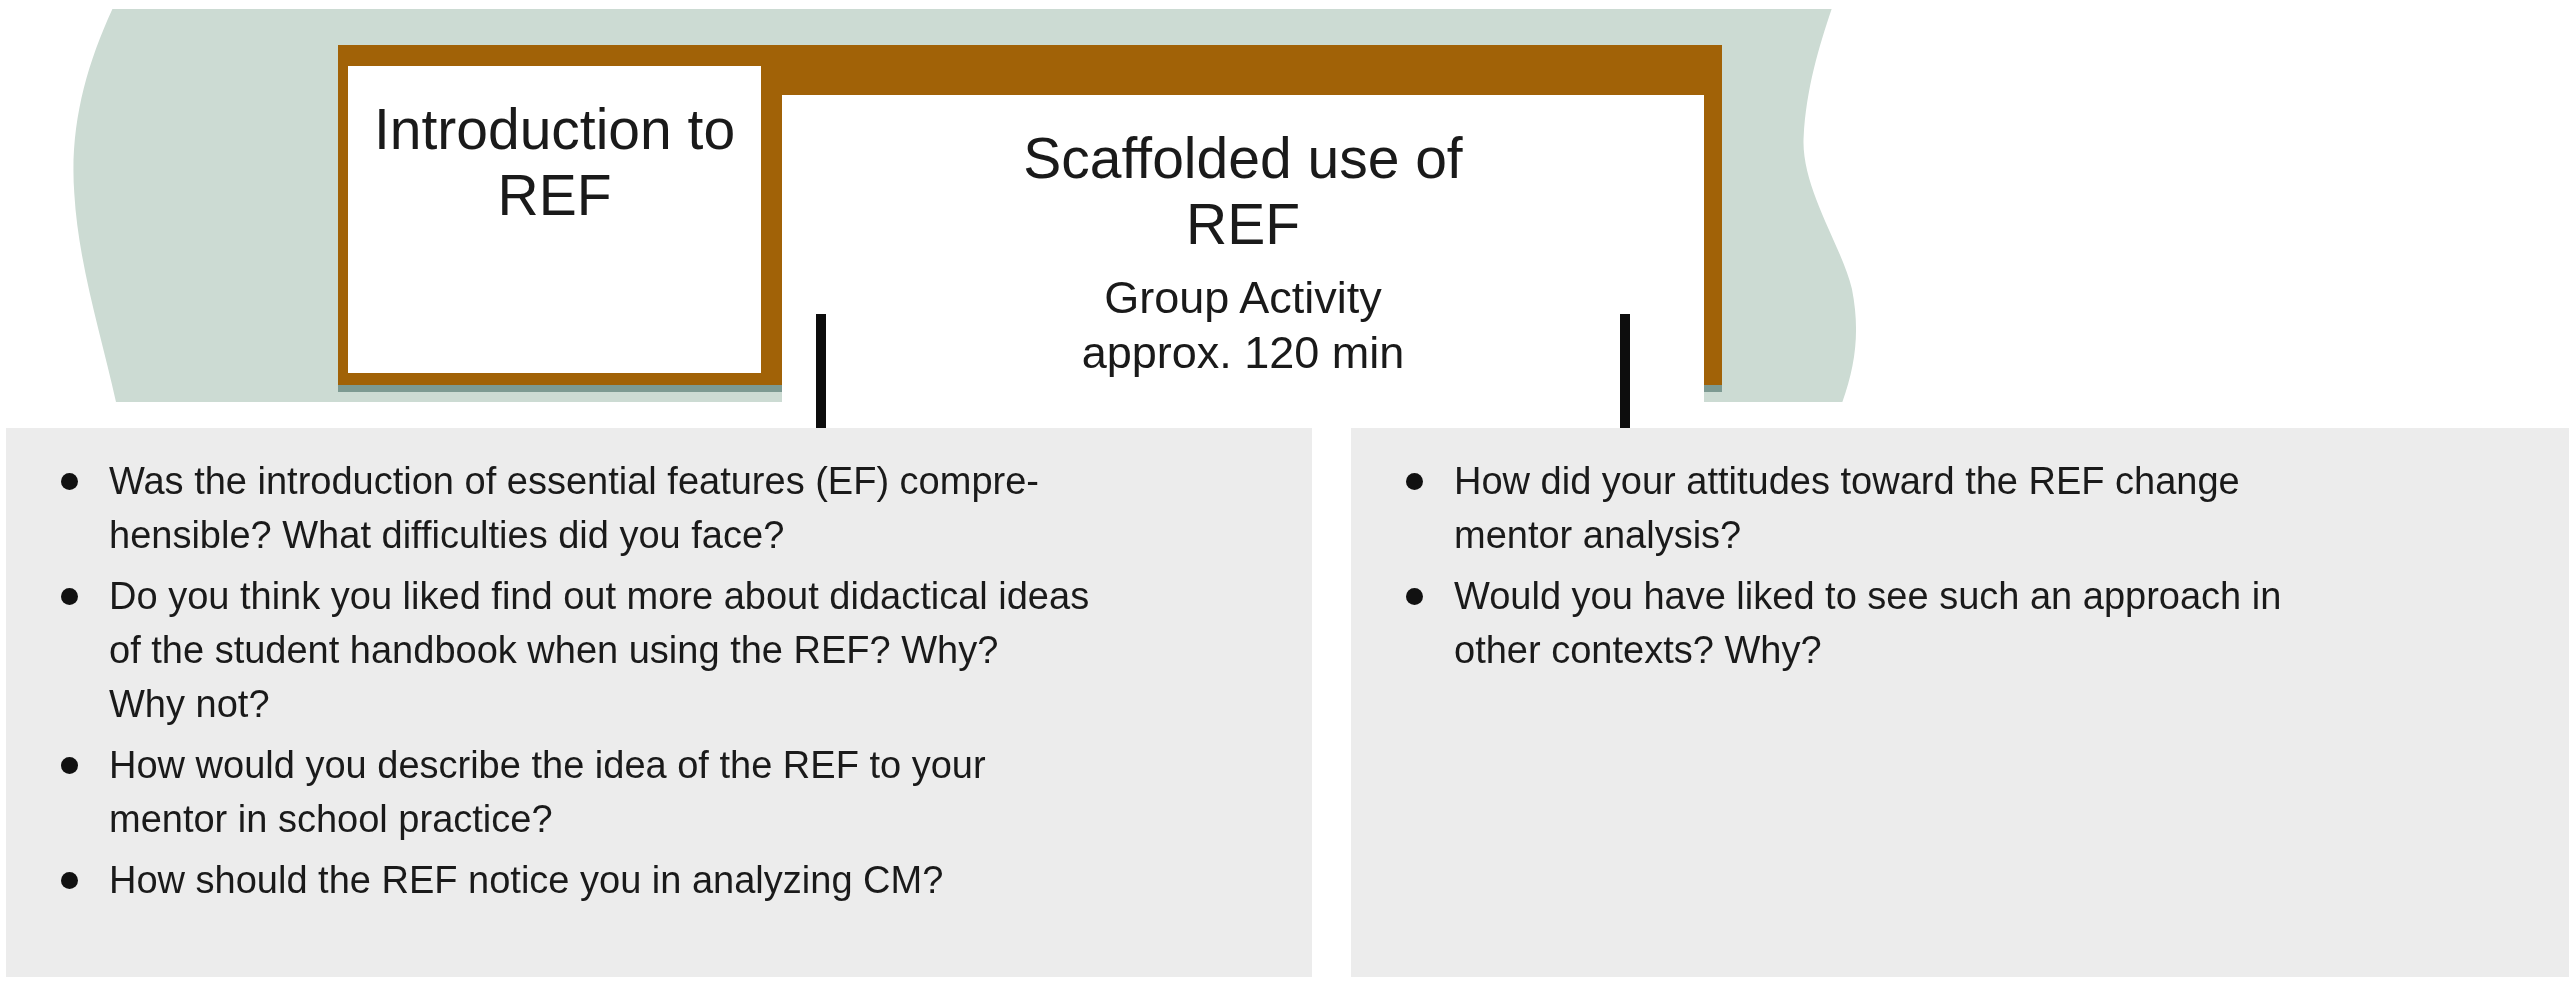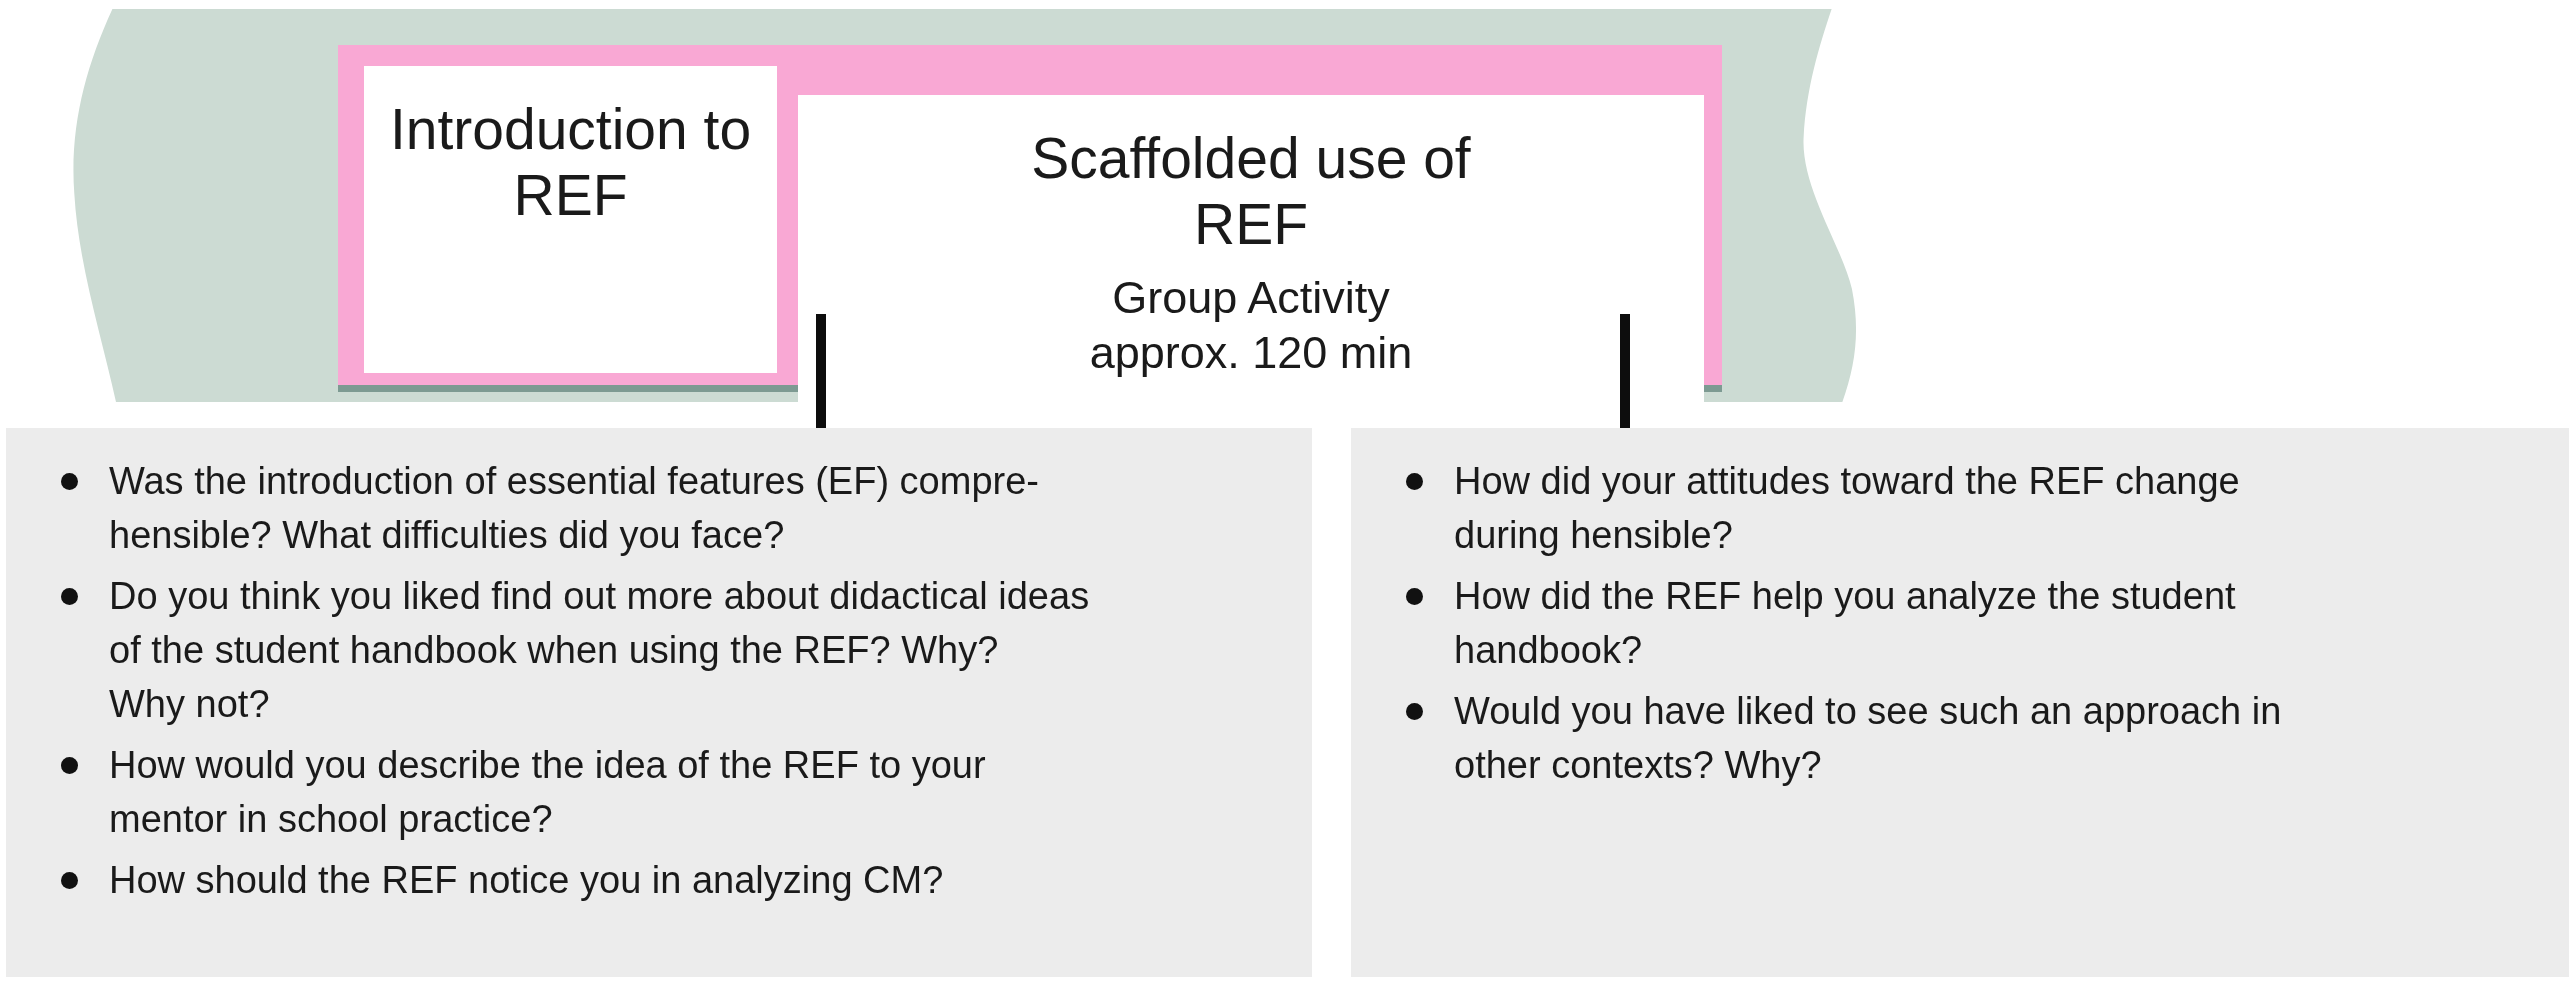--- a/index.html
+++ b/index.html
@@ -23,24 +23,24 @@
   }
 
   
   .frame {
     position: absolute;
     left: 338px;
     top: 45px;
     width: 1384px;
     height: 347px;
     box-sizing: border-box;
-    background: #f9a8d4;
+    background: #a16207;
     box-shadow: inset 0 -7.1px 0 #7d9a92;
     display: flex;
-    padding: 21px 18px 19px 26px;
+    padding: 21px 18px 19px 10px;
     gap: 21px;
   }
   .phase-box {
     background: #ffffff;
     height: 307px;
     box-sizing: border-box;
     text-align: center;
     overflow: hidden;
   }
   .phase-box.intro { width: 413px; }
@@ -148,22 +148,20 @@
 Why not?</li>
       <li>How would you describe the idea of the REF to your
 mentor in school practice?</li>
       <li>How should the REF notice you in analyzing CM?</li>
     </ul>
   </div>
 
   <div class="panel" id="panel-right">
     <ul class="question-list">
       <li>How did your attitudes toward the REF change
-during hensible?</li>
-      <li>How did the REF help you analyze the student
-handbook?</li>
+mentor analysis?</li>
       <li>Would you have liked to see such an approach in
 other contexts? Why?</li>
     </ul>
   </div>
 
 </div>
 
 
 </body></html>

